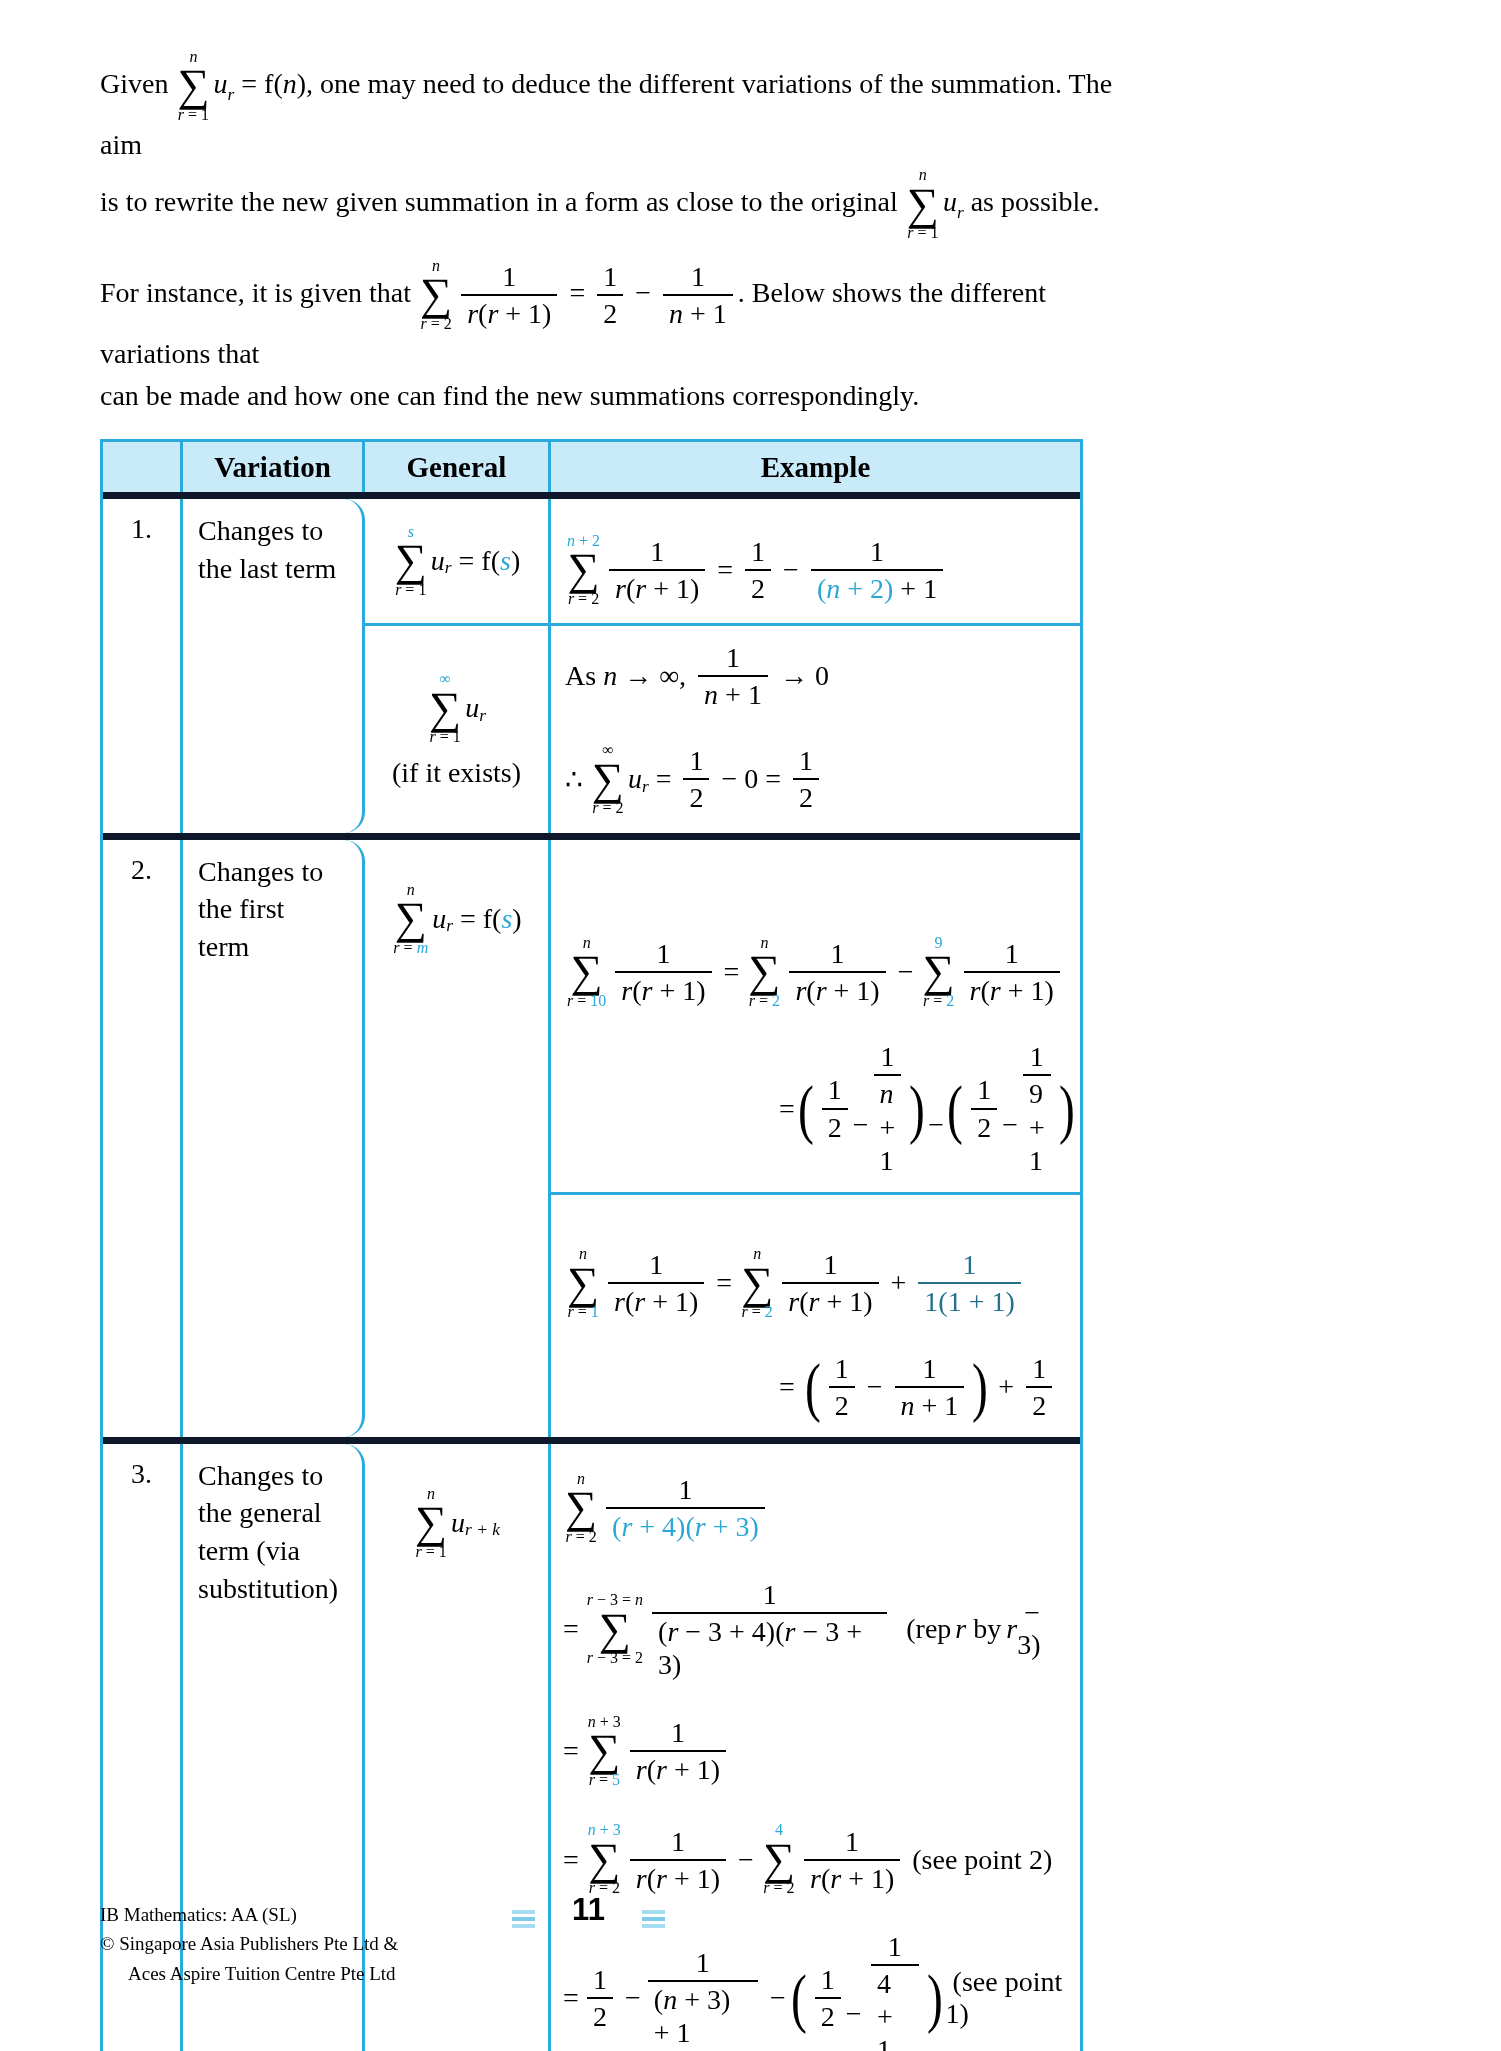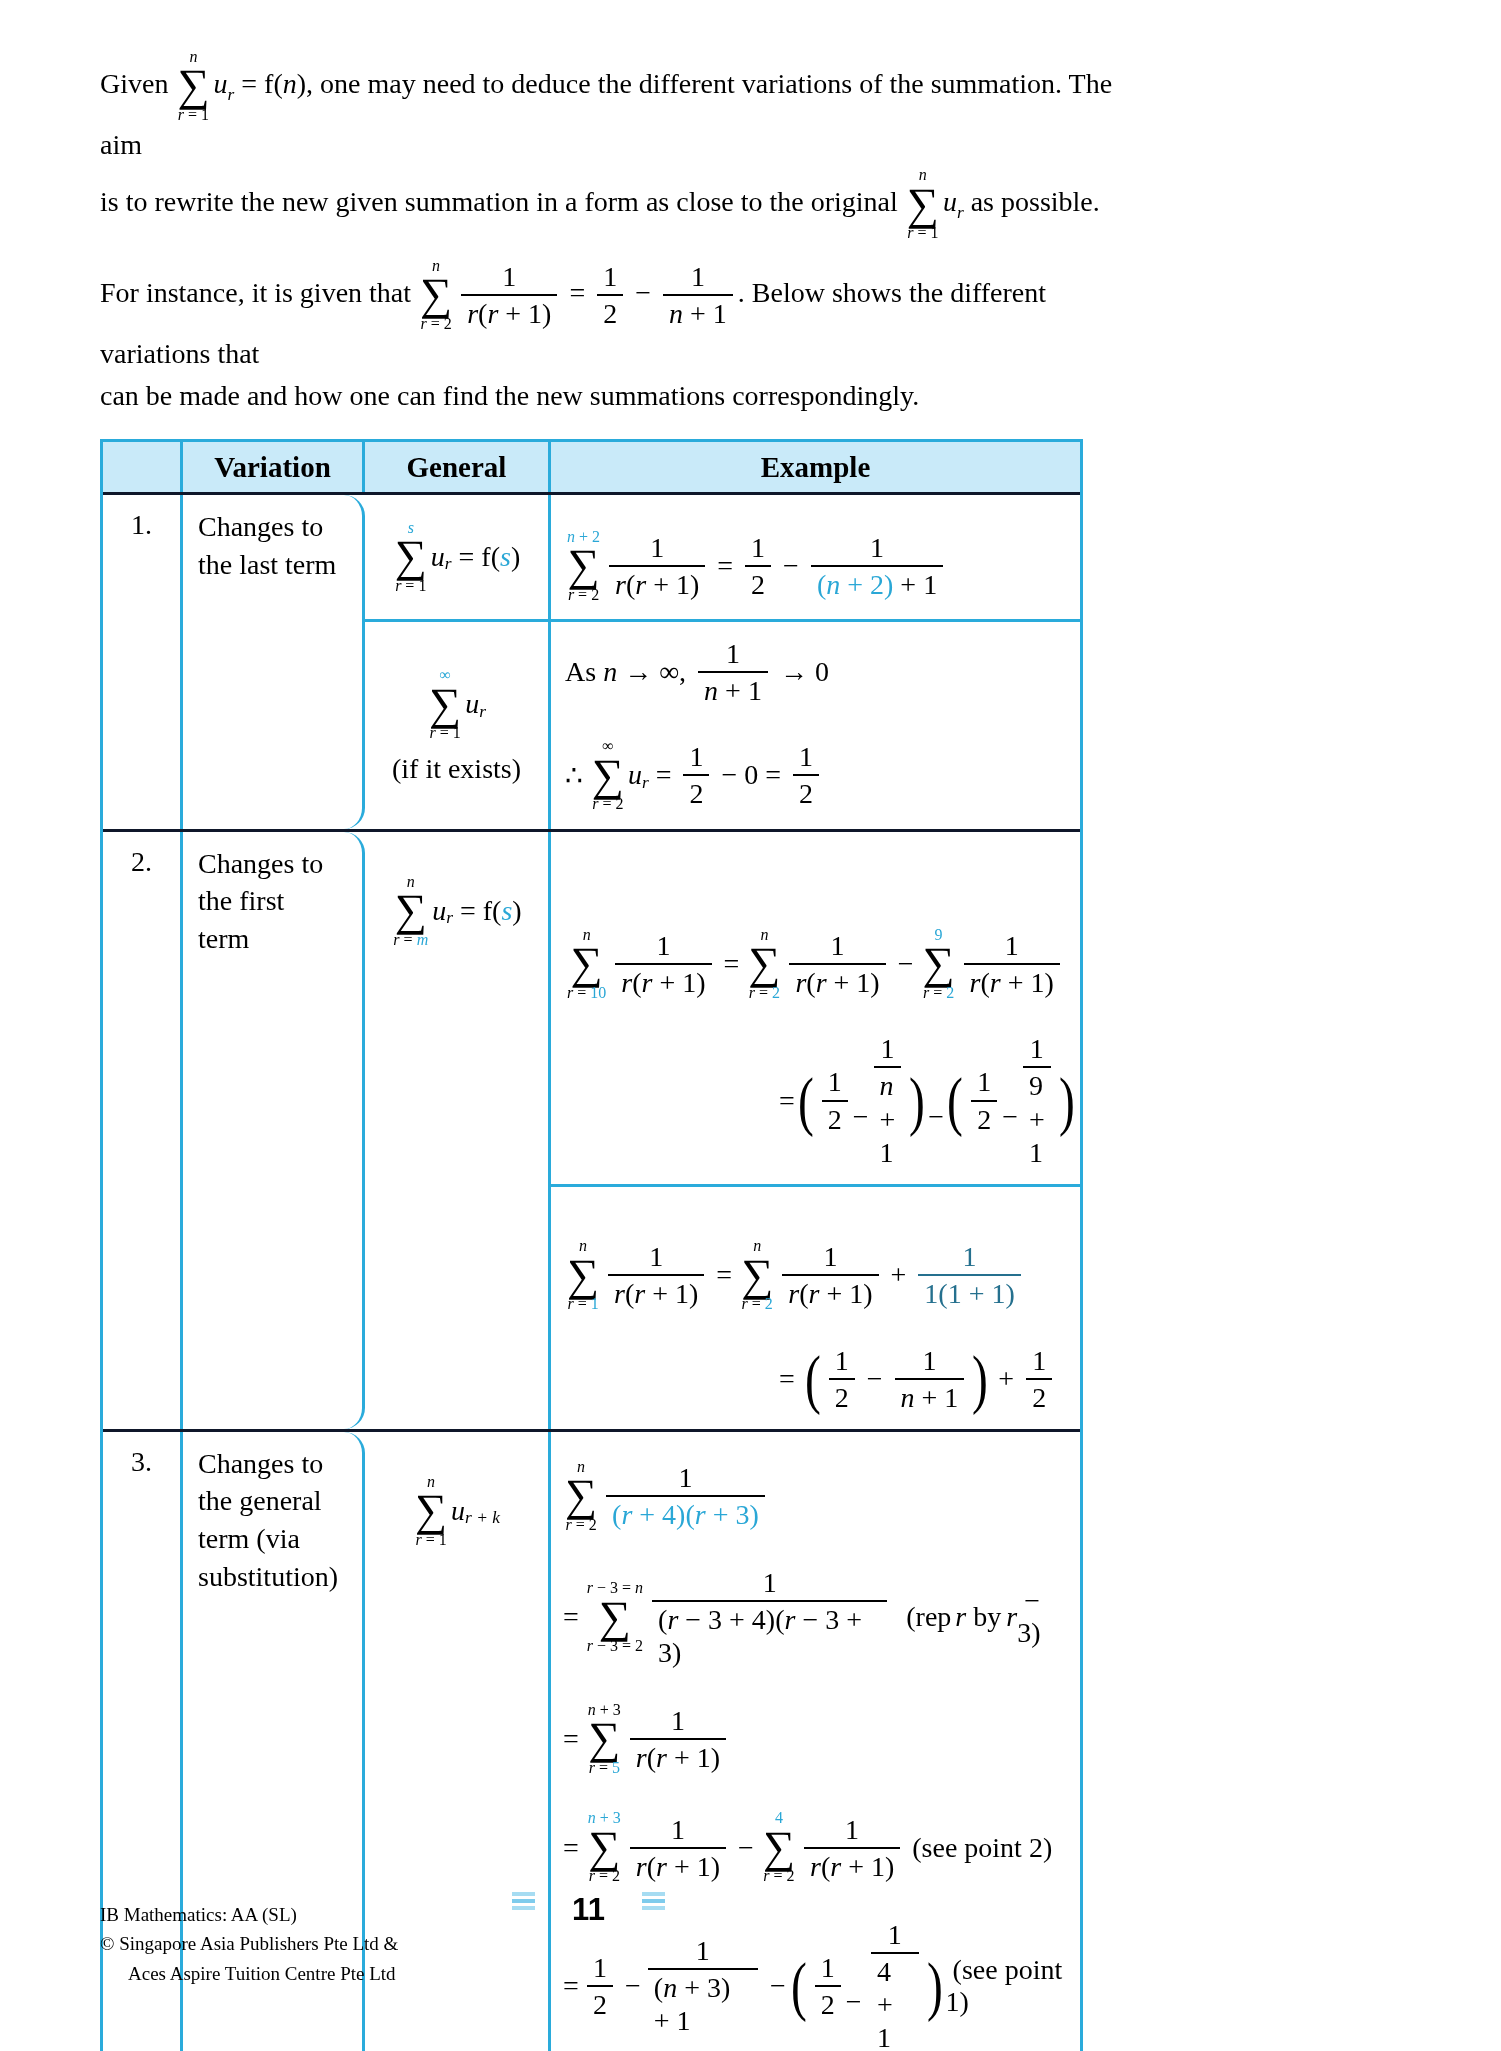--- a/index.html
+++ b/index.html
@@ -23,21 +23,21 @@
   .m-num{padding:0 6px 1px;}
   .m-den{border-top:2px solid currentColor;padding:1px 6px 0;white-space:pre;}
   .m-group{display:inline-flex;align-items:center;vertical-align:middle;}
   .m-big{font-size:66px;line-height:0;font-weight:400;transform:scaleX(0.72);display:inline-block;}
   .cy{color:#2aa7d6;}
   .cy2{color:#25708e;}
   .math-line{display:flex;align-items:center;font-size:28px;white-space:pre;}
 
   
   .vtable{margin-top:22px;width:977px;border:3px solid #2aabdb;}
-  .trow{display:flex;align-items:stretch;border-bottom:3px solid #0f172a;}
+  .trow{display:flex;align-items:stretch;border-bottom:7px solid #0f172a;}
   .trow.lastrow{border-bottom:none;}
   .c{border-right:3px solid #2aabdb;box-sizing:border-box;}
   .c.last{border-right:none;}
   .c1{width:80px;flex:none;}
   .c2{width:182px;flex:none;}
   .c3,.c3g{width:186px;flex:none;}
   .c4e{flex:1;min-width:0;}
   .thead{height:50px;}
   .thead .c{background:#c9eaf9;display:flex;align-items:center;justify-content:center;
             font-weight:bold;font-size:29px;}
@@ -59,21 +59,21 @@
   .r2a{min-height:352px;}
   .r2b{min-height:242px;}
   .exleft{padding:10px 0 18px;}
   .exleft .math-line{margin:16px 12px;}
 
   
   .footer{position:absolute;left:0;top:1892px;width:100%;font-size:19px;}
   .foot-left{position:absolute;left:100px;top:8px;line-height:1.55;}
   .foot-left .l3{padding-left:28px;}
   .foot-center{position:absolute;left:100px;width:977px;text-align:center;top:0;}
-  .pagenum-row{display:flex;align-items:flex-start;justify-content:center;gap:25px;}
+  .pagenum-row{display:flex;align-items:flex-end;justify-content:center;gap:25px;}
   .pagenum{font-family:"Liberation Sans","DejaVu Sans",sans-serif;font-weight:bold;font-size:31px;}
   .bars{display:inline-flex;flex-direction:column;gap:3px;margin:0 12px;}
   .bars i{display:block;width:23px;height:4px;background:#a6dcf2;}
   .bars i:nth-child(2){background:#7ecbec;}
   .chapter-line{margin-top:4px;font-size:26px;}
   .chapter-label{font-weight:bold;}
 </style>
 </head>
 <body>
 

